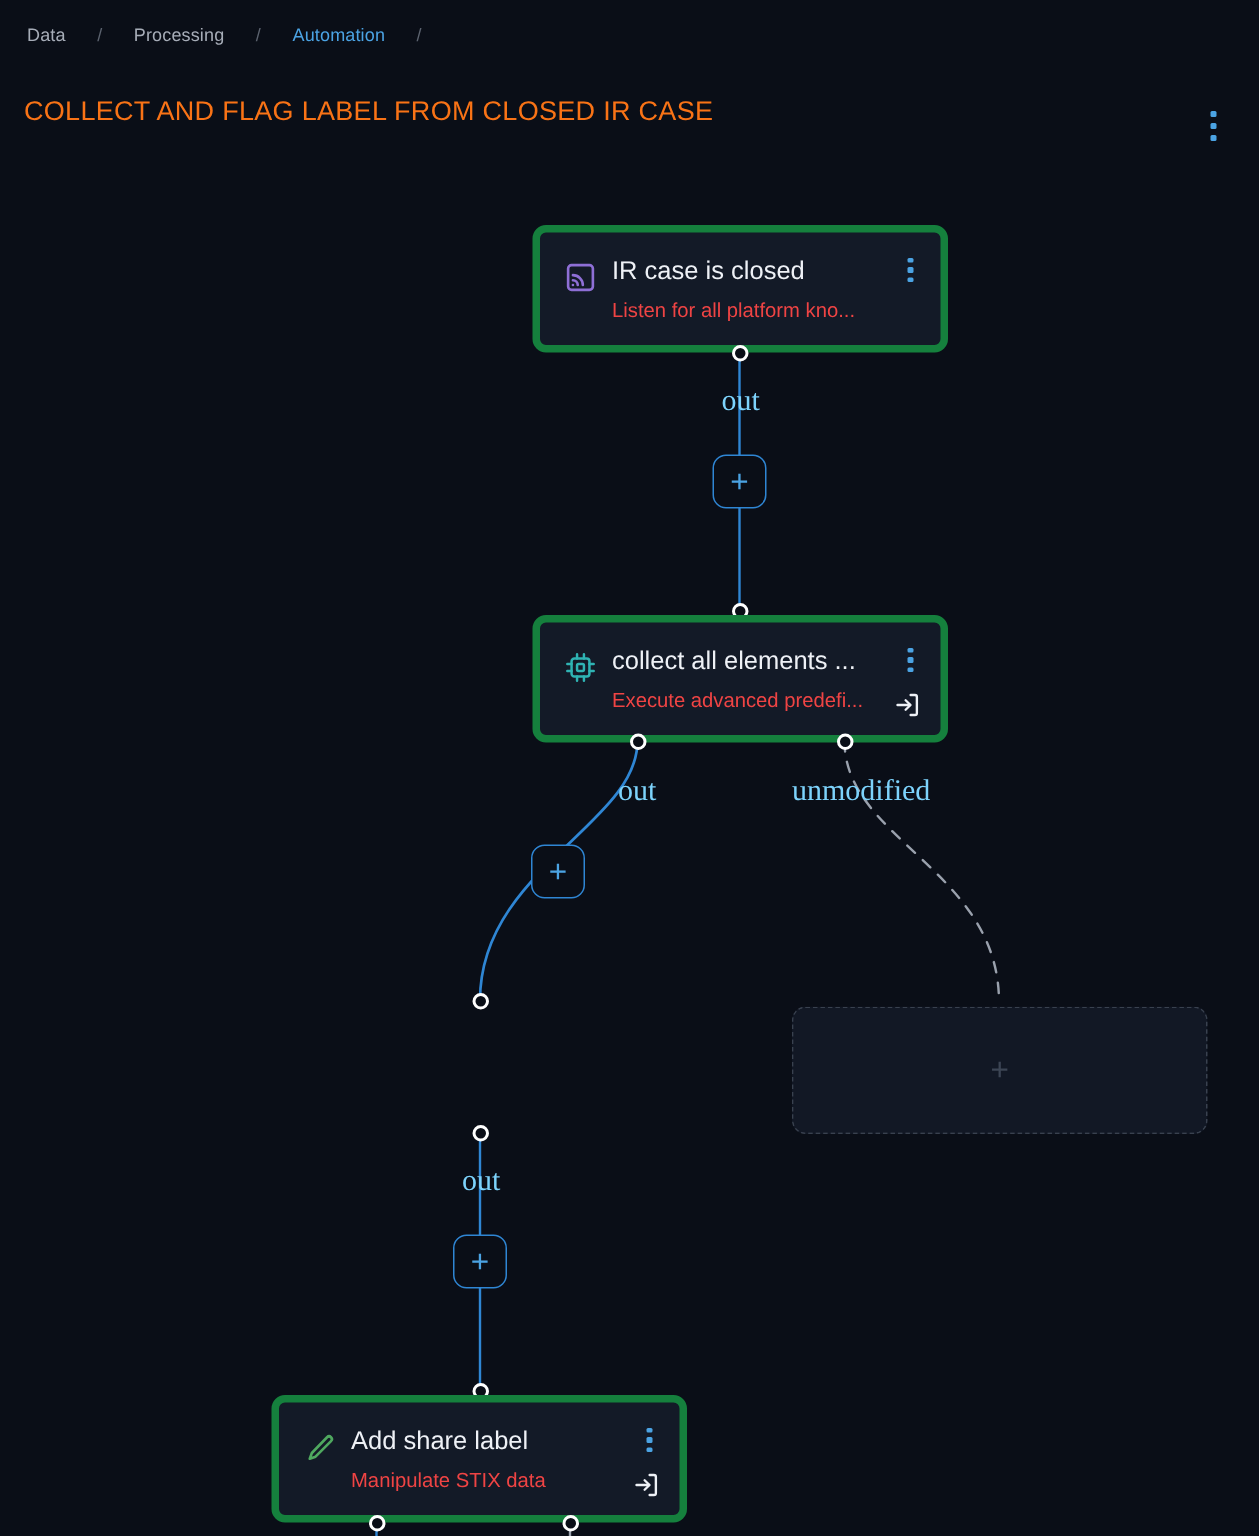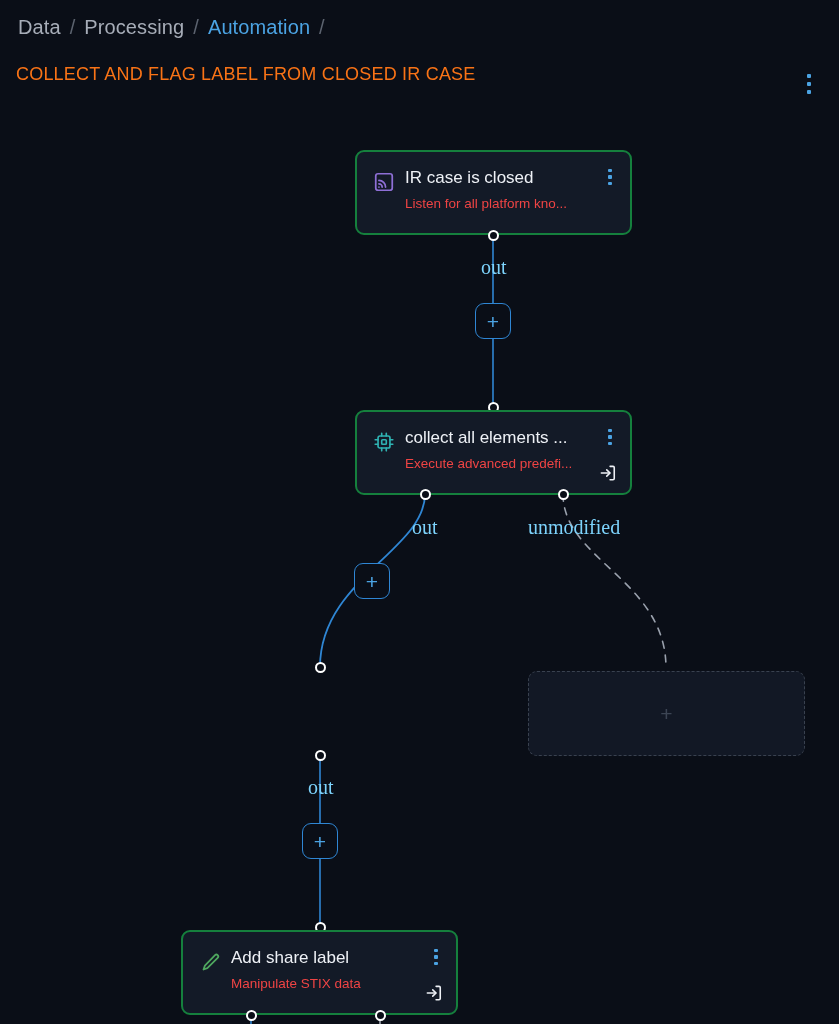--- a/index.html
+++ b/index.html
@@ -14,26 +14,26 @@
     font-family: "Liberation Sans", sans-serif;
     color: #e6e9ef;
     position: relative;
   }
 
   
   .breadcrumb {
     position: absolute;
     left: 18px;
     top: 16px;
-    font-size: 20px;
+    font-size: 12px;
     letter-spacing: 0.1px;
     white-space: nowrap;
     display: flex;
     align-items: flex-start;
-    gap: 0;
+    gap: 12px;
   }
   .crumb { color: #a7adb8; }
   .crumb.link { color: #4ba3e3; }
   .crumb.current { color: #e9edf3; }
   .crumb-sep {
     color: #5c636f;
     margin: 0 9px;
   }
 
   .page-title {
@@ -82,21 +82,21 @@
     width: 839px;
     height: 914px;
     pointer-events: none;
   }
 
   
   .node {
     position: absolute;
     box-sizing: border-box;
     background: #131a27;
-    border: 2px solid #15803d;
+    border: 5px solid #15803d;
     border-radius: 9px;
     cursor: pointer;
   }
   .node-icon {
     position: absolute;
     left: 14px;
     top: 17px;
     width: 26px;
     height: 26px;
     display: flex;

